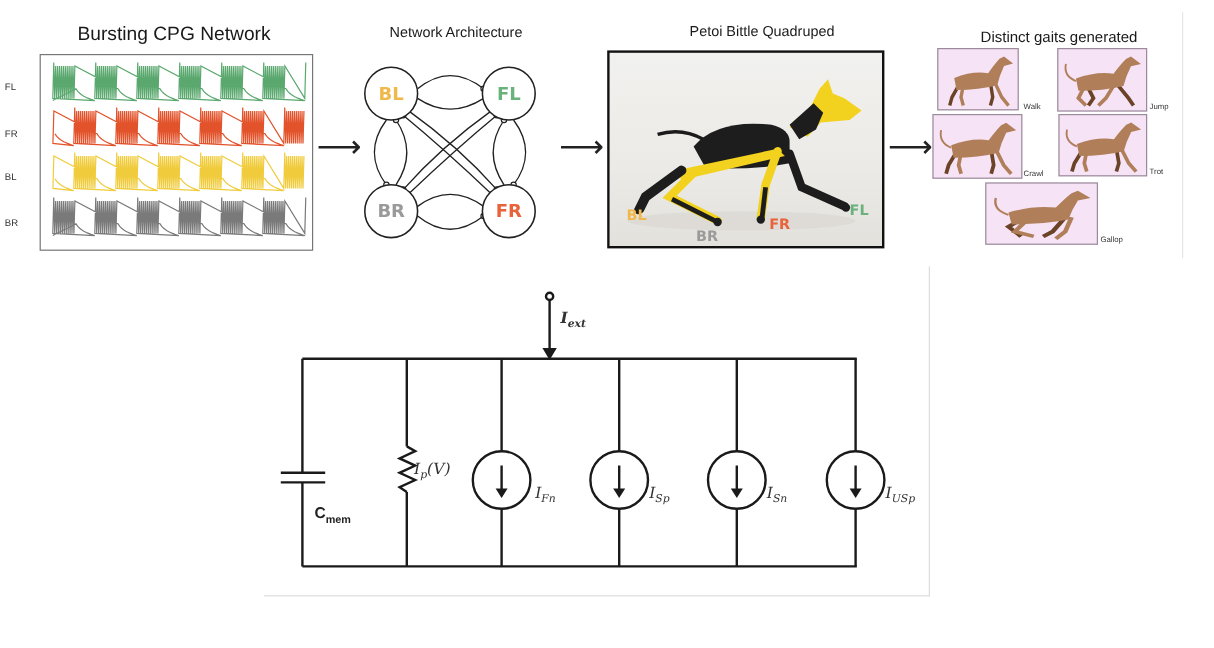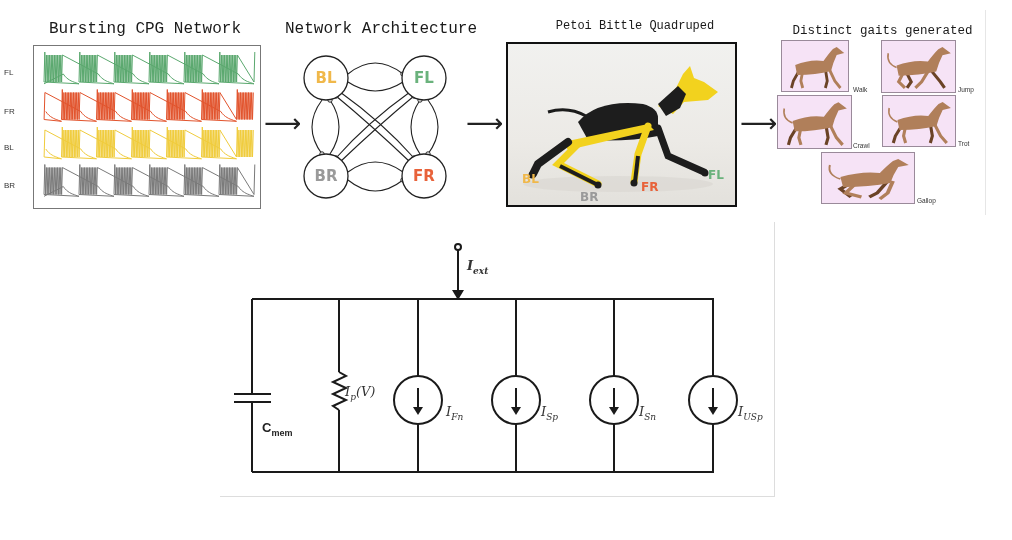--- a/index.html
+++ b/index.html
@@ -1,19 +1,19 @@
 <!DOCTYPE html>
 <html><head>
 <meta charset="utf-8">
 <style>
   html,body{margin:0;padding:0;background:#fff;}
   body{width:1012px;height:540px;position:relative;overflow:hidden;font-family:"DejaVu Sans",sans-serif;}
-  .title{position:absolute;font-family:Liberation Mono, monospace;color:#1a1a1a;white-space:nowrap;text-align:center;}
+  .title{position:absolute;font-family:Liberation Sans, sans-serif;color:#1a1a1a;white-space:nowrap;text-align:center;}
   .t1{left:40px;top:20px;width:210px;font-size:16px;}
-  .t2{left:285px;top:20px;width:190px;font-size:16px;}
+  .t2{left:285px;top:20px;width:190px;font-size:12px;}
   .t3{left:510px;top:19px;width:250px;font-size:12px;}
   .t4{left:790px;top:24px;width:185px;font-size:12.5px;}
   .panel{position:absolute;}
   .wave-box{left:33px;top:45px;width:228px;height:164px;border:1px solid #777;background:#fff;box-sizing:border-box;}
   .ylab{position:absolute;left:4px;font-size:8px;color:#333;font-family:"Liberation Sans",sans-serif;}
   .arrow{position:absolute;font-size:26px;color:#222;font-family:"DejaVu Sans",sans-serif;line-height:1;}
   .photo{left:506px;top:42px;width:231px;height:165px;border:2.5px solid #111;box-sizing:border-box;background:linear-gradient(180deg,#f1f1ef 0%,#eceae6 60%,#e3e1dc 100%);overflow:hidden;}
   .leglab{position:absolute;font-weight:bold;font-size:12px;font-family:"DejaVu Sans",sans-serif;}
   .gait{position:absolute;background:#f6e3f6;border:1px solid #9a8a9a;box-sizing:border-box;overflow:hidden;}
   .gaitlab{position:absolute;font-size:6.5px;color:#333;font-family:"Liberation Sans",sans-serif;}

